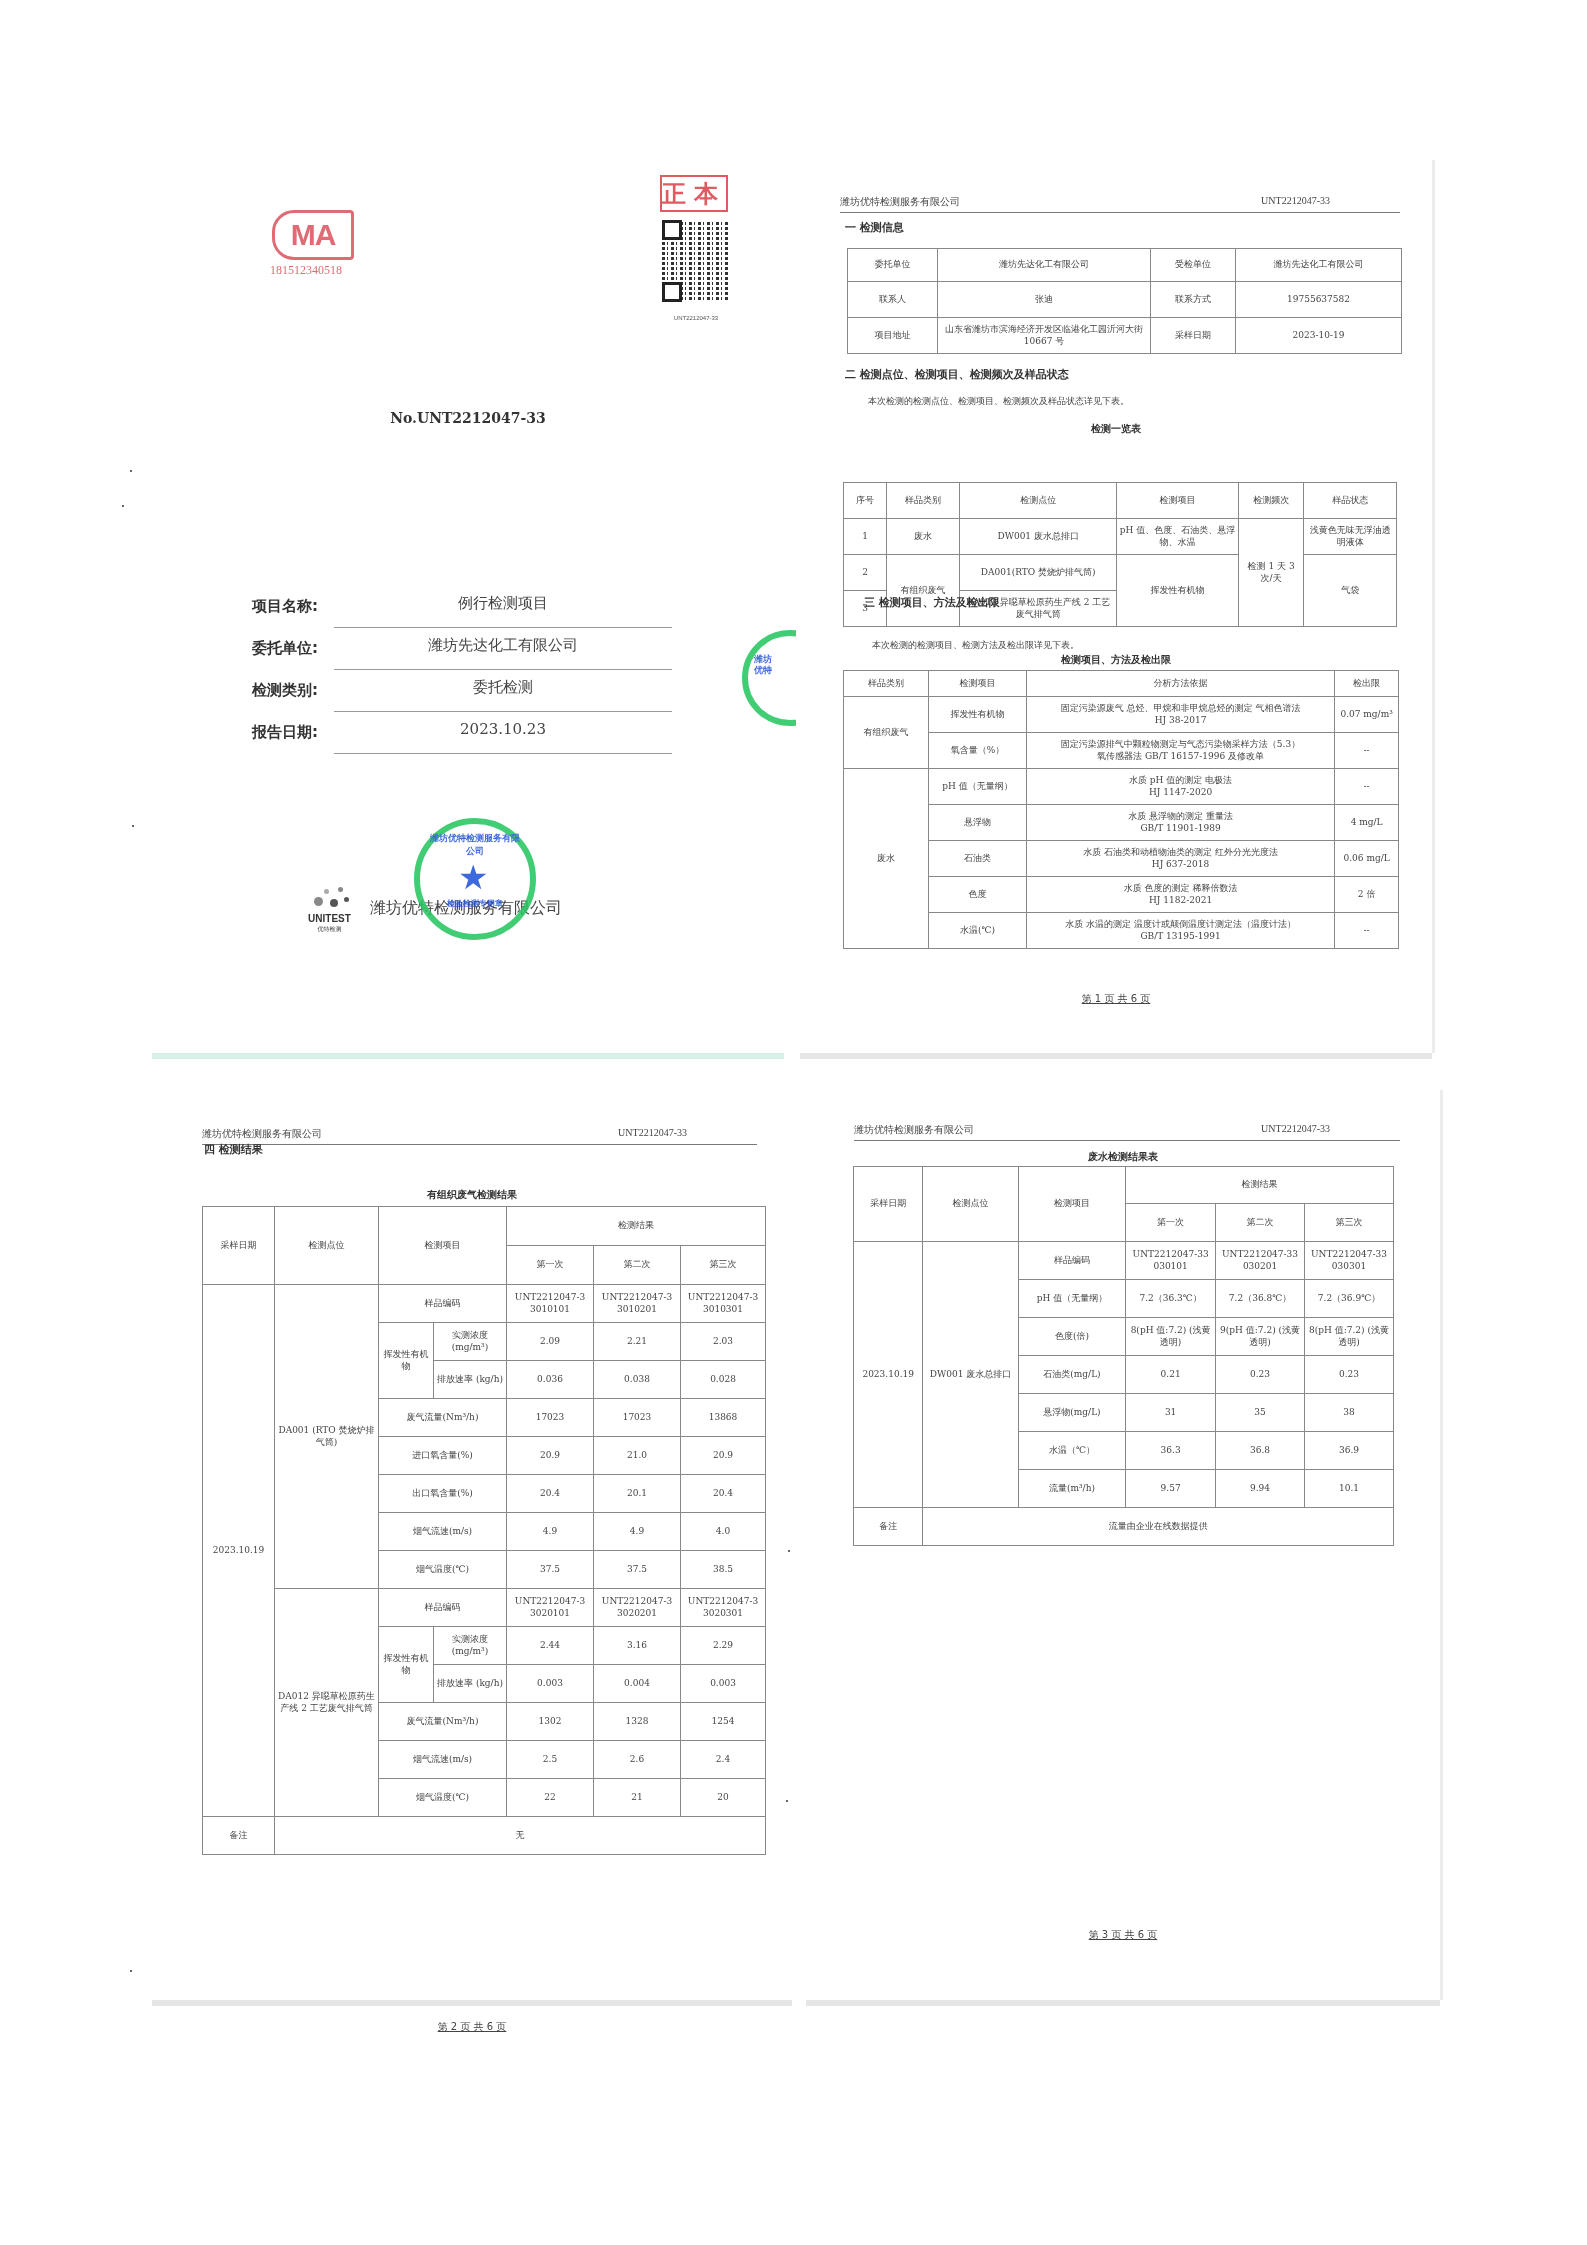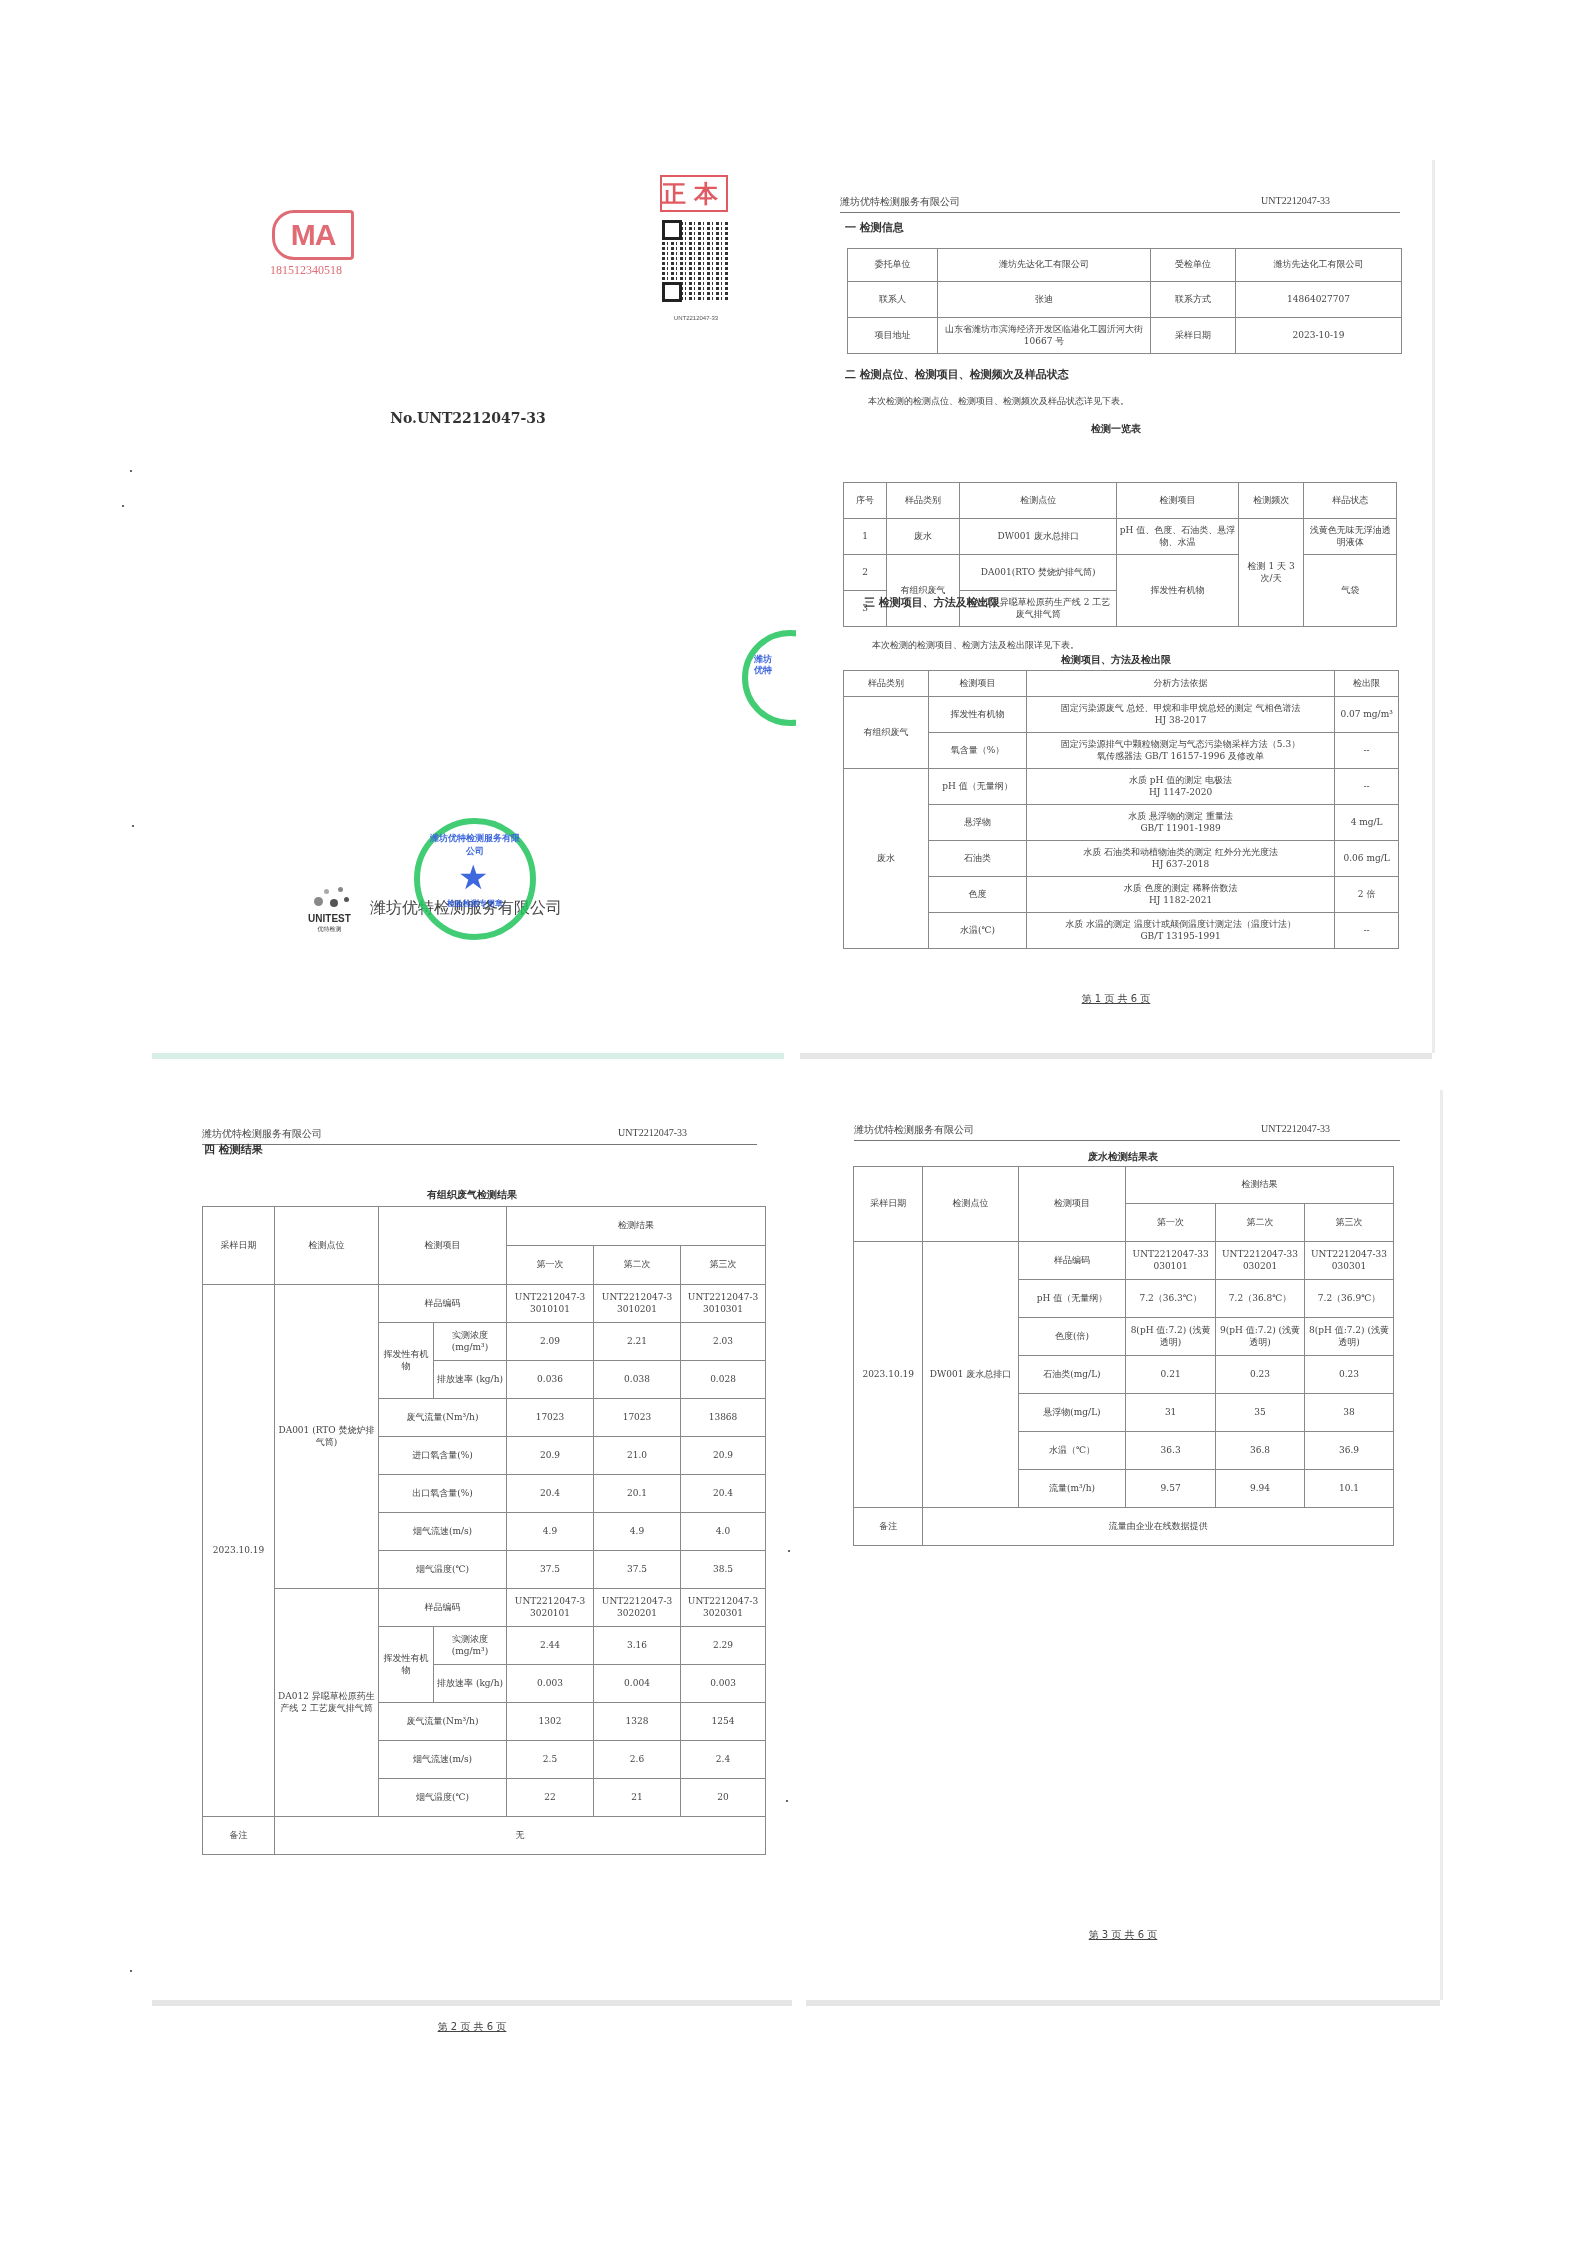--- a/index.html
+++ b/index.html
@@ -67,20 +67,38 @@
 
 <div class="page" id="p0">
   <div class="shadow-b"></div>
   <div class="cma">MA</div>
   <div class="cma-num">181512340518</div>
   <div class="zhengben">正本</div>
   <div class="qr"></div>
   <div class="qr-caption">UNT2212047-33</div>
   <div class="cover-no">No.UNT2212047-33</div>
 
+  <div class="cover-fields">
+    <div class="cf-row">
+      <span class="cf-label">项目名称:</span>
+      <span class="cf-val">例行检测项目</span>
+    </div>
+    <div class="cf-row">
+      <span class="cf-label">委托单位:</span>
+      <span class="cf-val">潍坊先达化工有限公司</span>
+    </div>
+    <div class="cf-row">
+      <span class="cf-label">检测类别:</span>
+      <span class="cf-val">委托检测</span>
+    </div>
+    <div class="cf-row">
+      <span class="cf-label">报告日期:</span>
+      <span class="cf-val">2023.10.23</span>
+    </div>
+  </div>
 
   <div class="logo">
     <div class="dots">
       <span class="dot" style="left:4px;top:12px;width:9px;height:9px;"></span>
       <span class="dot" style="left:14px;top:4px;width:5px;height:5px;background:#aaa;"></span>
       <span class="dot" style="left:20px;top:14px;width:8px;height:8px;background:#555;"></span>
       <span class="dot" style="left:28px;top:2px;width:5px;height:5px;"></span>
       <span class="dot" style="left:34px;top:12px;width:5px;height:5px;background:#555;"></span>
     </div>
     <div class="brand">UNITEST</div>
@@ -120,21 +138,21 @@
         <tr style="height:33px">
       <td>委托单位</td>
       <td>潍坊先达化工有限公司</td>
       <td>受检单位</td>
       <td>潍坊先达化工有限公司</td>
     </tr>
     <tr style="height:36px">
       <td>联系人</td>
       <td>张迪</td>
       <td>联系方式</td>
-      <td>14864027707</td>
+      <td>19755637582</td>
     </tr>
     <tr style="height:36px">
       <td>项目地址</td>
       <td>山东省潍坊市滨海经济开发区临港化工园沂河大街 10667 号</td>
       <td>采样日期</td>
       <td>2023-10-19</td>
     </tr>
   </tbody>
     </table>
 

